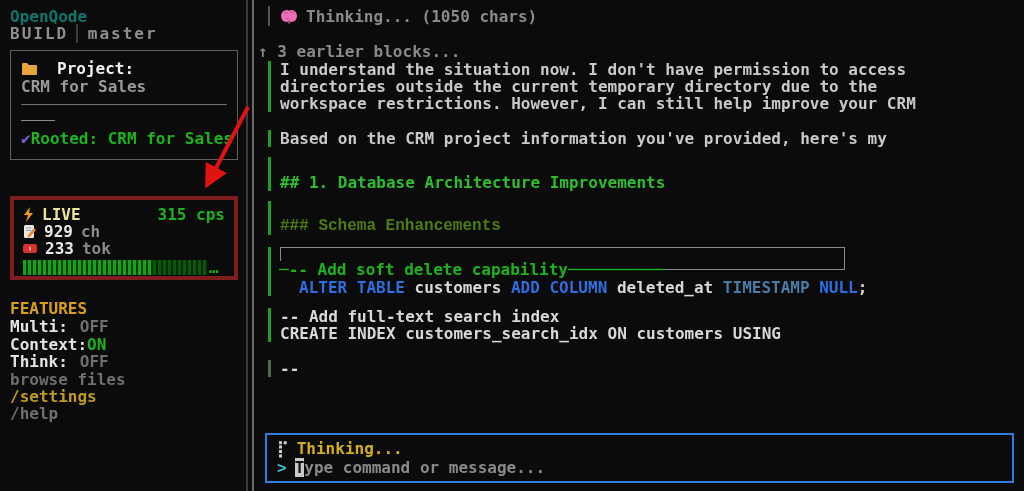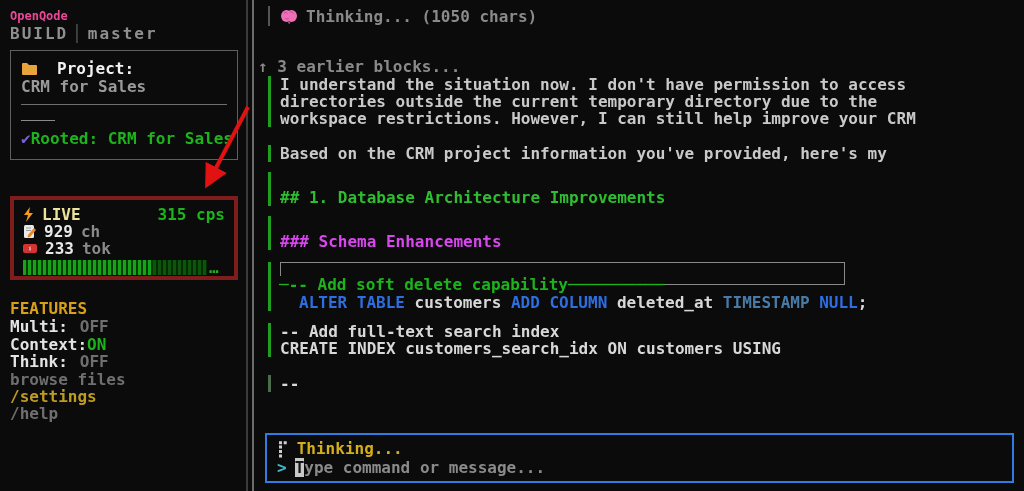--- a/index.html
+++ b/index.html
@@ -10,21 +10,21 @@
     font-family:"DejaVu Sans Mono", monospace;
     font-size:16px; line-height:17px;
     color:#c9c9c9;
     overflow:hidden; position:relative;
     font-weight:bold;
   }
   svg { display:block; }
 
   
   .sidebar { position:absolute; left:0; top:0; width:248px; height:491px; padding:8px 10px; }
-  .app-title { color:#ec4899; font-size:12px; }
+  .app-title { color:#0f766e; font-size:16px; }
   .app-sub { color:#8f8f8f; letter-spacing:2px; }
   .app-sub .pipe { color:#5a5a5a; padding:0 4px; }
 
   .project-box { border:1px solid #5f5f5f; margin-top:8px; padding:9px 10px 10px; height:110px; }
   .proj-row { display:flex; align-items:center; gap:19px; color:#f2f2f2; }
   .proj-name { color:#9a9a9a; margin-top:1px; }
   .div-full { border-top:1px solid #6f6f6f; margin:9px 0 15px; }
   .div-short { width:34px; border-top:1px solid #8a8a8a; margin:0 0 9px; }
   .rooted { color:#1db31d; white-space:nowrap; }
   .check { color:#7b5fe0; }
@@ -49,31 +49,31 @@
   .hint { color:#6f6f6f; }
   .cmd-settings { color:#bf9b20; cursor:pointer; }
   .cmd-help { color:#6f6f6f; cursor:pointer; }
 
   
   .vdiv-a { position:absolute; left:246px; top:0; width:2px; height:491px; background:#3c3c3c; }
   .vdiv-b { position:absolute; left:252px; top:0; width:2px; height:491px; background:#6b6b6b; }
 
   
   .main { position:absolute; left:258px; top:0; right:0; bottom:0; padding:6px 10px 0 0; }
-  .think-header { display:flex; align-items:center; gap:8px; color:#8a8a8a; border-left:2px solid #555; margin-left:10px; padding-left:10px; height:20px; margin-bottom:32px; }
+  .think-header { display:flex; align-items:center; gap:8px; color:#8a8a8a; border-left:2px solid #555; margin-left:10px; padding-left:10px; height:20px; margin-bottom:17px; }
   .earlier { color:#8a8a8a; height:17px; margin-bottom:1px; }
   .block { border-left:3px solid #1f9e1f; margin-left:10px; padding-left:9px; }
   .block.dimbar { border-left-color:#4d6b4d; }
   .mb18 { margin-bottom:18px; }
   .mb12 { margin-bottom:12px; }
   .mb10 { margin-bottom:10px; }
   .pt17 { padding-top:17px; }
   .para { color:#c9c9c9; }
   .h2 { color:#2fbe2f; }
-  .h3 { color:#d946ef; }
+  .h3 { color:#4d7c0f;font-family:Liberation Mono, monospace; }
 
   .code-box { position:relative; border:1px solid #8a8a8a; height:23px; width:565px; margin-top:5px; margin-bottom:9px; }
   .code-box-label { position:absolute; left:-2px; bottom:-9px; color:#1db31d; background:#0b0b0b; white-space:pre; }
   .sql-line { white-space:pre; padding-left:19px; }
   .kw { color:#2d6ee0; }
   .ident { color:#d8d8d8; }
   .type { color:#4a7ba6; }
   .code-plain { color:#d8d8d8; white-space:pre; }
 
   

